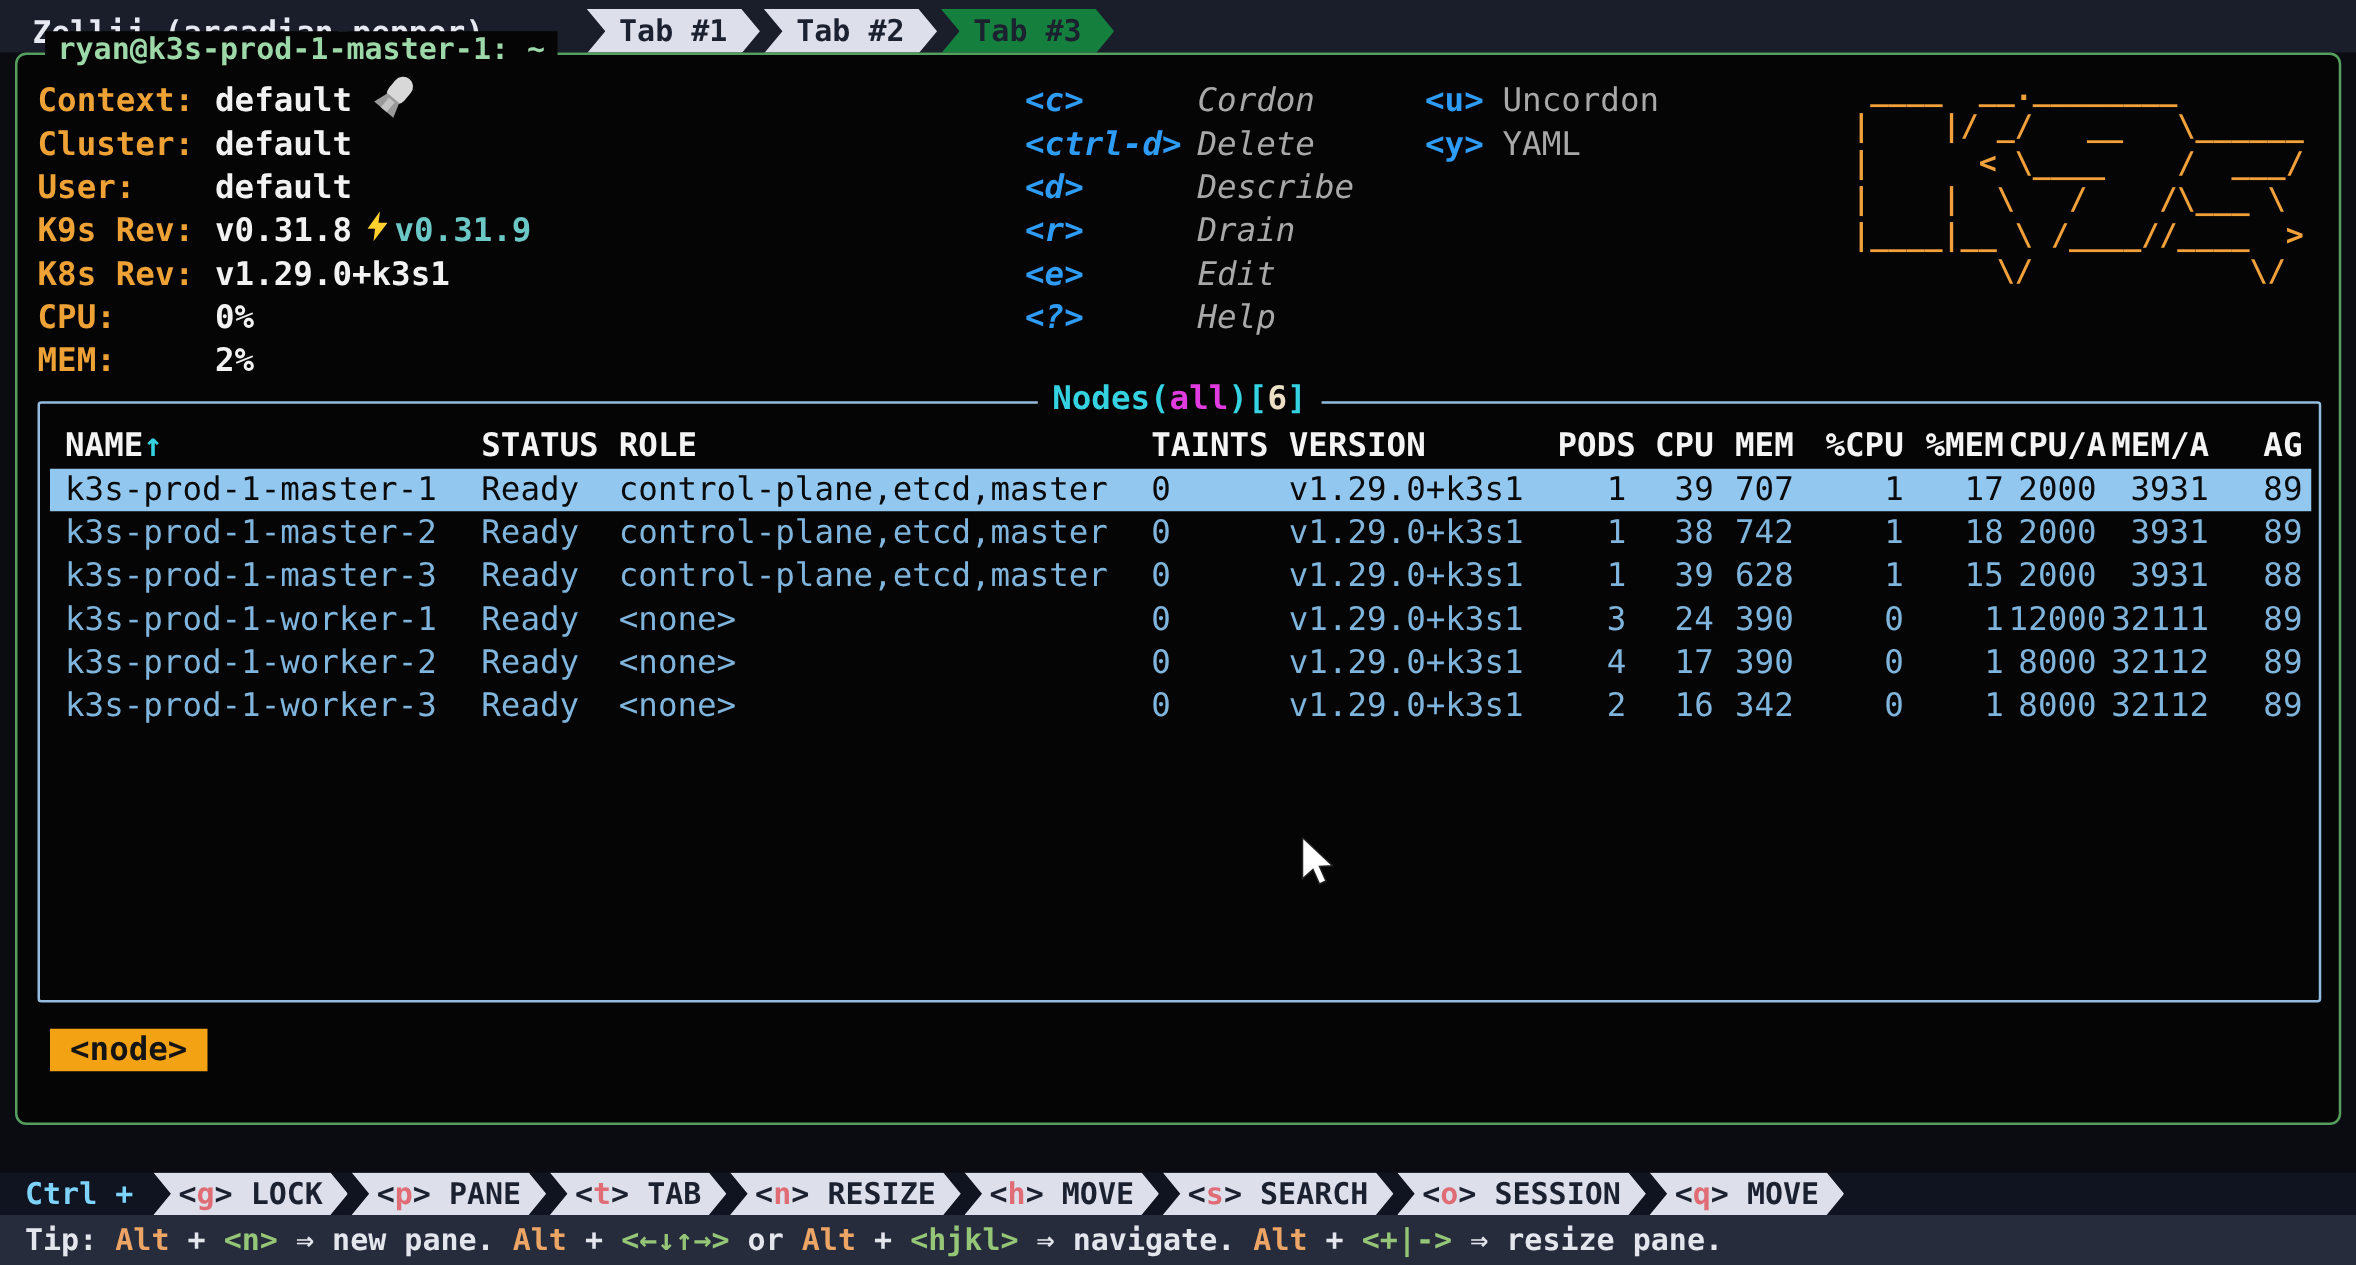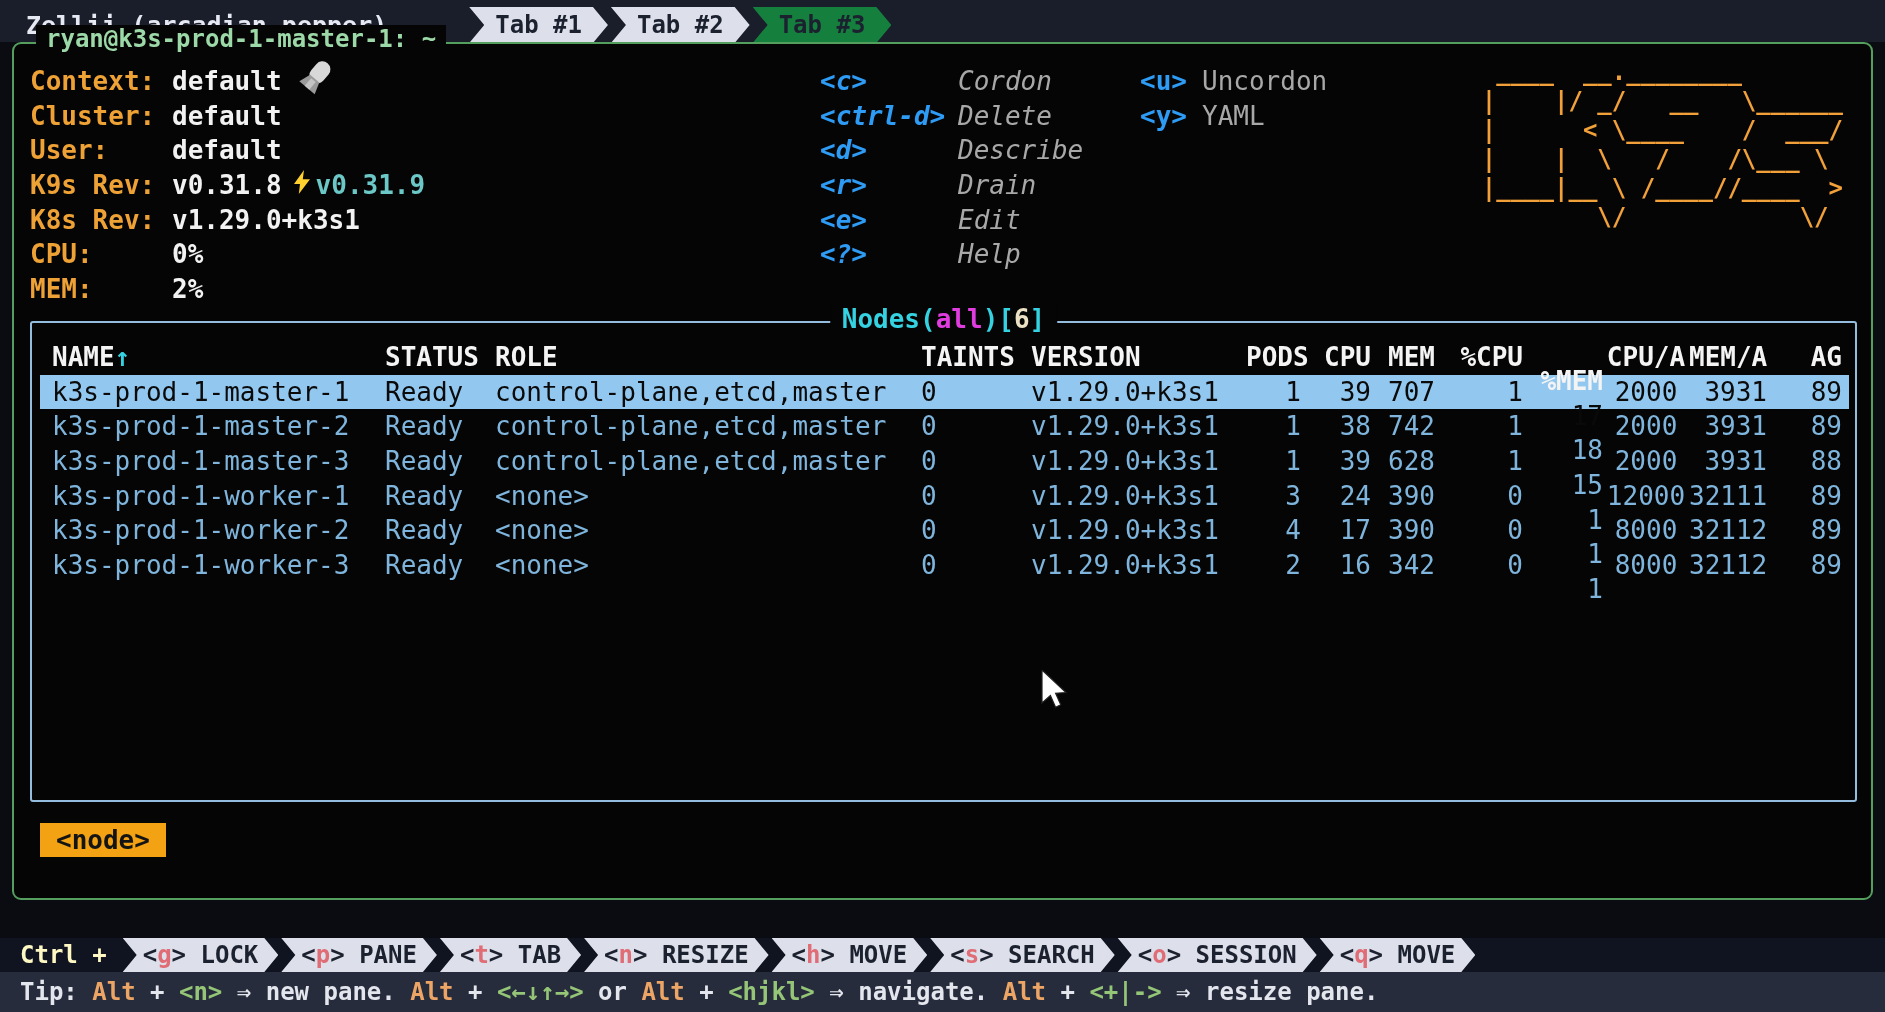--- a/index.html
+++ b/index.html
@@ -44,29 +44,29 @@
   .ntable { position:absolute; left:16px; top:277px; right:14px; height:481px; border:2px solid #94bcdf; border-radius:3px; }
   .ntable-title { position:absolute; top:-19px; left:50%; transform:translateX(-50%); background:#050505; padding:0 12px; font-size:26px; font-weight:bold; white-space:pre; }
   .tt-cyan { color:#35d2e2; } .tt-mag { color:#e03ce0; } .tt-cream { color:#ece0c4; }
   .tgrid { padding-top:17px; }
   .trow { display:flex; height:34.7px; line-height:34.7px; font-size:26px; margin:0 6px 0 8px; padding-left:12px; color:#7fb5dc; white-space:pre; }
   .trow.thead { color:#f4f4f4; font-weight:bold; }
   .trow.selected { background:#92c7ef; color:#0a0a0a; }
   .sort-arrow { color:#35d2e2; }
   .c0{width:333px;} .c1{width:110px;} .c2{width:426px;} .c3{width:110px;} .c4{width:215px;}
   .c5{width:55px;text-align:right;} .c6{width:70px;text-align:right;} .c7{width:64px;text-align:right;}
-  .c8{width:88px;text-align:right;} .c9{width:80px;text-align:right;margin-top:24px;} .c10{width:86px;text-align:center;}
+  .c8{width:88px;text-align:right;} .c9{width:80px;text-align:right;} .c10{width:86px;text-align:center;}
   .c11{width:78px;text-align:right;} .c12{width:75px;text-align:right;}
 
   
   .crumb { position:absolute; left:26px; top:779px; background:#f3a213; color:#141414; font-size:26px; font-weight:bold; padding:2px 16px; }
 
   
   .statusbar { position:absolute; left:0; top:938px; width:100%; height:34px; background:#101420; display:flex; align-items:center; }
-  .ctrl-prefix { color:#fef9c3; font-size:24px; font-weight:bold; margin:0 16px 0 20px; white-space:pre; }
+  .ctrl-prefix { color:#7dd3fc; font-size:24px; font-weight:bold; margin:0 16px 0 20px; white-space:pre; }
   .sb-ribbon { height:34px; line-height:34px; padding:0 20px; font-size:24px; font-weight:bold; color:#1c2130; background:#dde0ea; clip-path:polygon(0 0, calc(100% - 14px) 0, 100% 50%, calc(100% - 14px) 100%, 0 100%, 14px 50%); margin-right:3px; white-space:pre; cursor:default; }
   .sb-ribbon .pink { color:#e06d75; }
   .tipbar { position:absolute; left:0; top:972px; width:100%; height:40px; background:#272c3c; line-height:40px; font-size:24px; font-weight:bold; padding-left:20px; white-space:pre; }
   .tip-w { color:#e4e6ee; } .tip-o { color:#eda566; } .tip-g { color:#95c577; }
 
   
   .mouse { position:absolute; left:1040px; top:628px; }
 </style>
 </head>
 <body>

